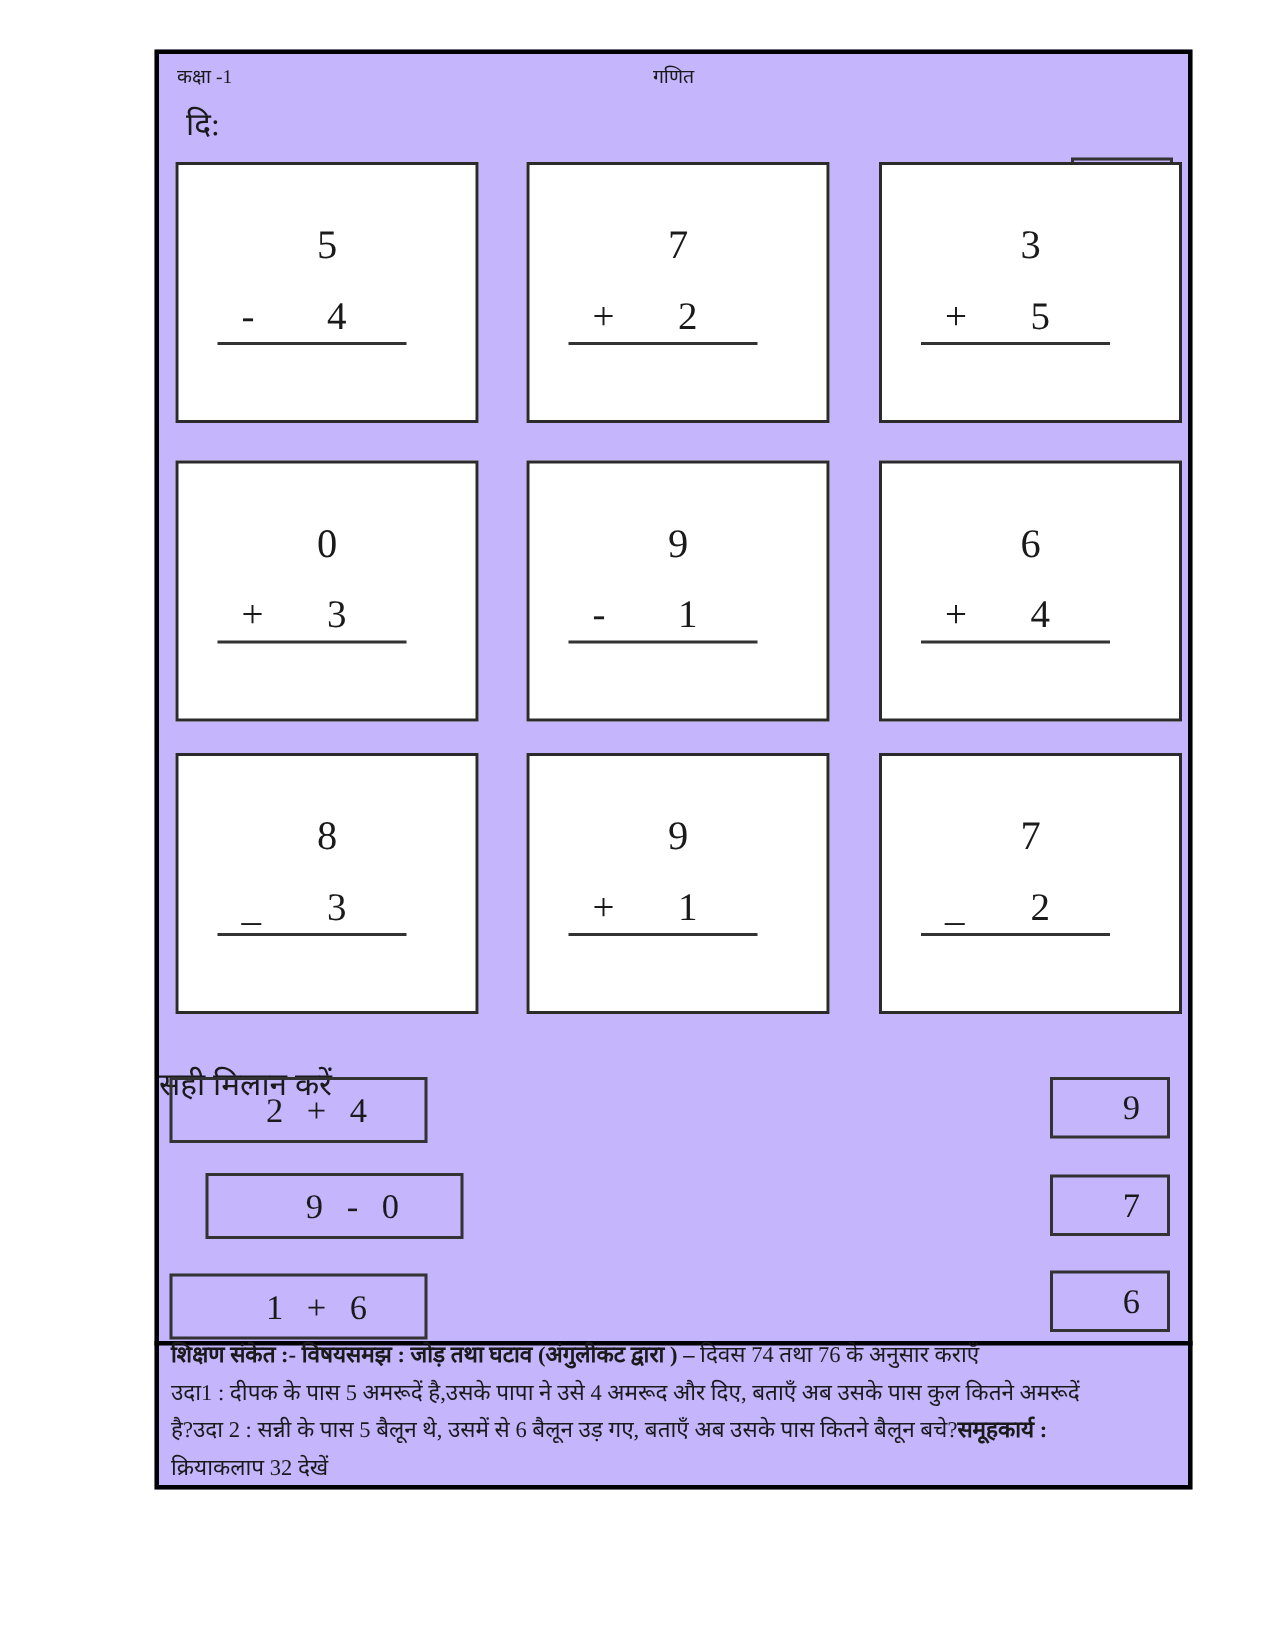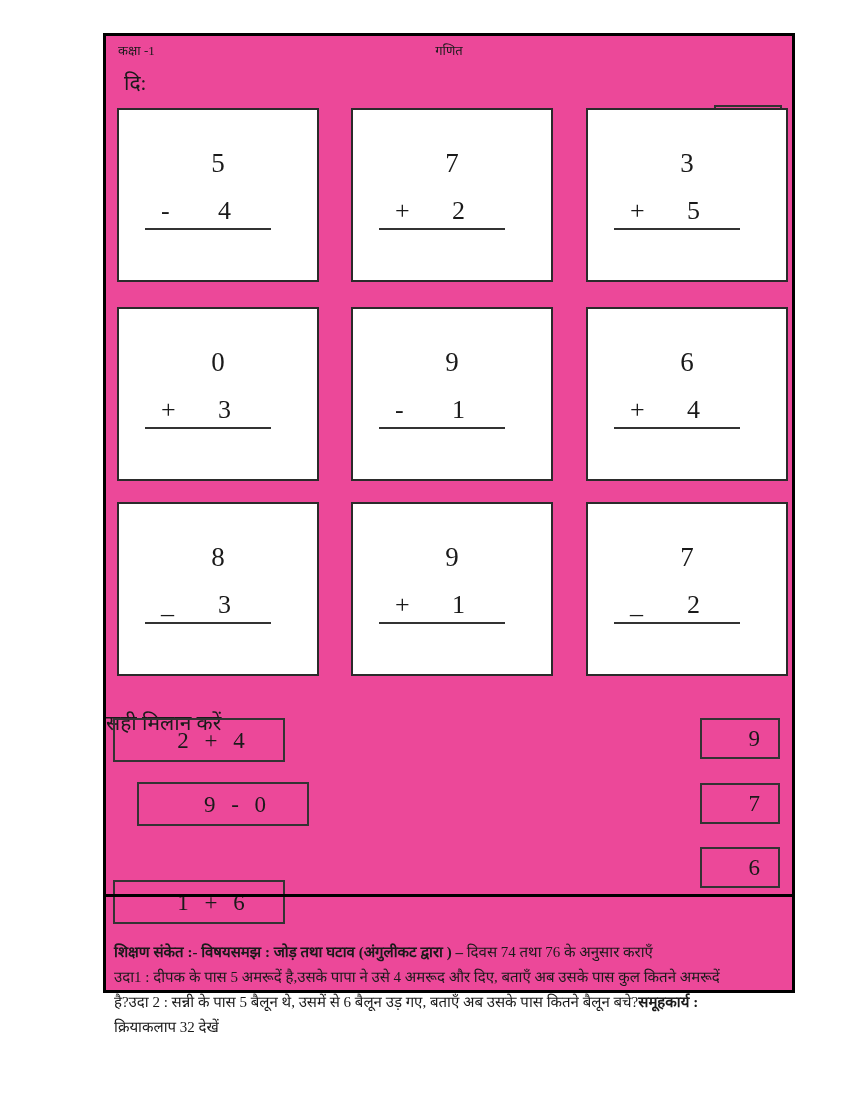--- a/index.html
+++ b/index.html
@@ -3,21 +3,21 @@
 <meta charset="utf-8">
 <style>
   * { margin:0; padding:0; box-sizing:border-box; }
   html,body { background:#fff; }
   .page {
     position:relative; width:850px; height:1100px; background:#ffffff;
     font-family:"Liberation Serif", serif; color:#1a1a1a; overflow:hidden;
   }
   .frame {
     position:absolute; left:103px; top:33px; width:692px; height:960px;
-    border:3px solid #000; background:#ec4899;
+    border:3px solid #000; background:#c4b5fd;
   }
   .class-label { position:absolute; left:12px; top:5px; font-size:13px; }
   .subject-label { position:absolute; left:0; right:0; top:5px; text-align:center; font-size:13px; }
   .date-label { position:absolute; left:18px; top:32px; font-size:21px; }
   .sheet-title { position:absolute; left:0; right:0; top:33px; text-align:center; font-size:25px; letter-spacing:1px; }
   .pagenum-box {
     position:absolute; left:608px; top:36px; width:68px; height:28px;
     border:2px solid #333; text-align:right; padding-right:8px; font-size:17px; line-height:24px;margin-top:33px;
   }
   .pbox {
@@ -35,21 +35,21 @@
   .expr-box {
     position:absolute; left:7px; width:172px; height:44px; border:2px solid #333;
     text-align:center; font-size:23px; line-height:41px; word-spacing:10px;padding-left:24px;
   }
   .ans-box {
     position:absolute; left:594px; width:80px; height:41px; border:2px solid #333;
     text-align:right; padding-right:18px; font-size:23px; line-height:37px;
   }
   .footer-divider { position:absolute; left:-3px; top:858px; width:692px; border-top:3px solid #000; }
   .footer {
-    position:absolute; left:8px; top:904px; width:676px;
+    position:absolute; left:8px; top:856px; width:676px;
     font-size:15px; line-height:25px; text-align:justify;
   }
   .footer .seg-bold { font-weight:700; }
   .footer .fline { min-height:22px; }
 </style>
 </head>
 <body>
 
 <div class="page">
   <div class="frame">
@@ -124,21 +124,21 @@
       <div class="op-row">
         <span>_</span>
         <span>2</span>
       </div>
     </div>
 
     <div class="match-heading">सही मिलान  करें</div>
 
     <div class="expr-box" style="top:682px;">2 + 4</div>
     <div class="expr-box" style="top:746px;margin-left:24px;">9 - 0</div>
-    <div class="expr-box" style="top:844px;">1 + 6</div>
+    <div class="expr-box" style="top:813px;">1 + 6</div>
 
     <div class="ans-box" style="top:682px;">9</div>
     <div class="ans-box" style="top:747px;">7</div>
     <div class="ans-box" style="top:811px;">6</div>
 
     <div class="footer-divider"></div>
     <div class="footer">
       <div class="fline">
         <span class="seg-bold">शिक्षण संकेत :- विषयसमझ : जोड़ तथा घटाव (अंगुलीकट द्वारा ) – </span><span>दिवस 74 तथा 76 के अनुसार कराएँ</span>
       </div>

